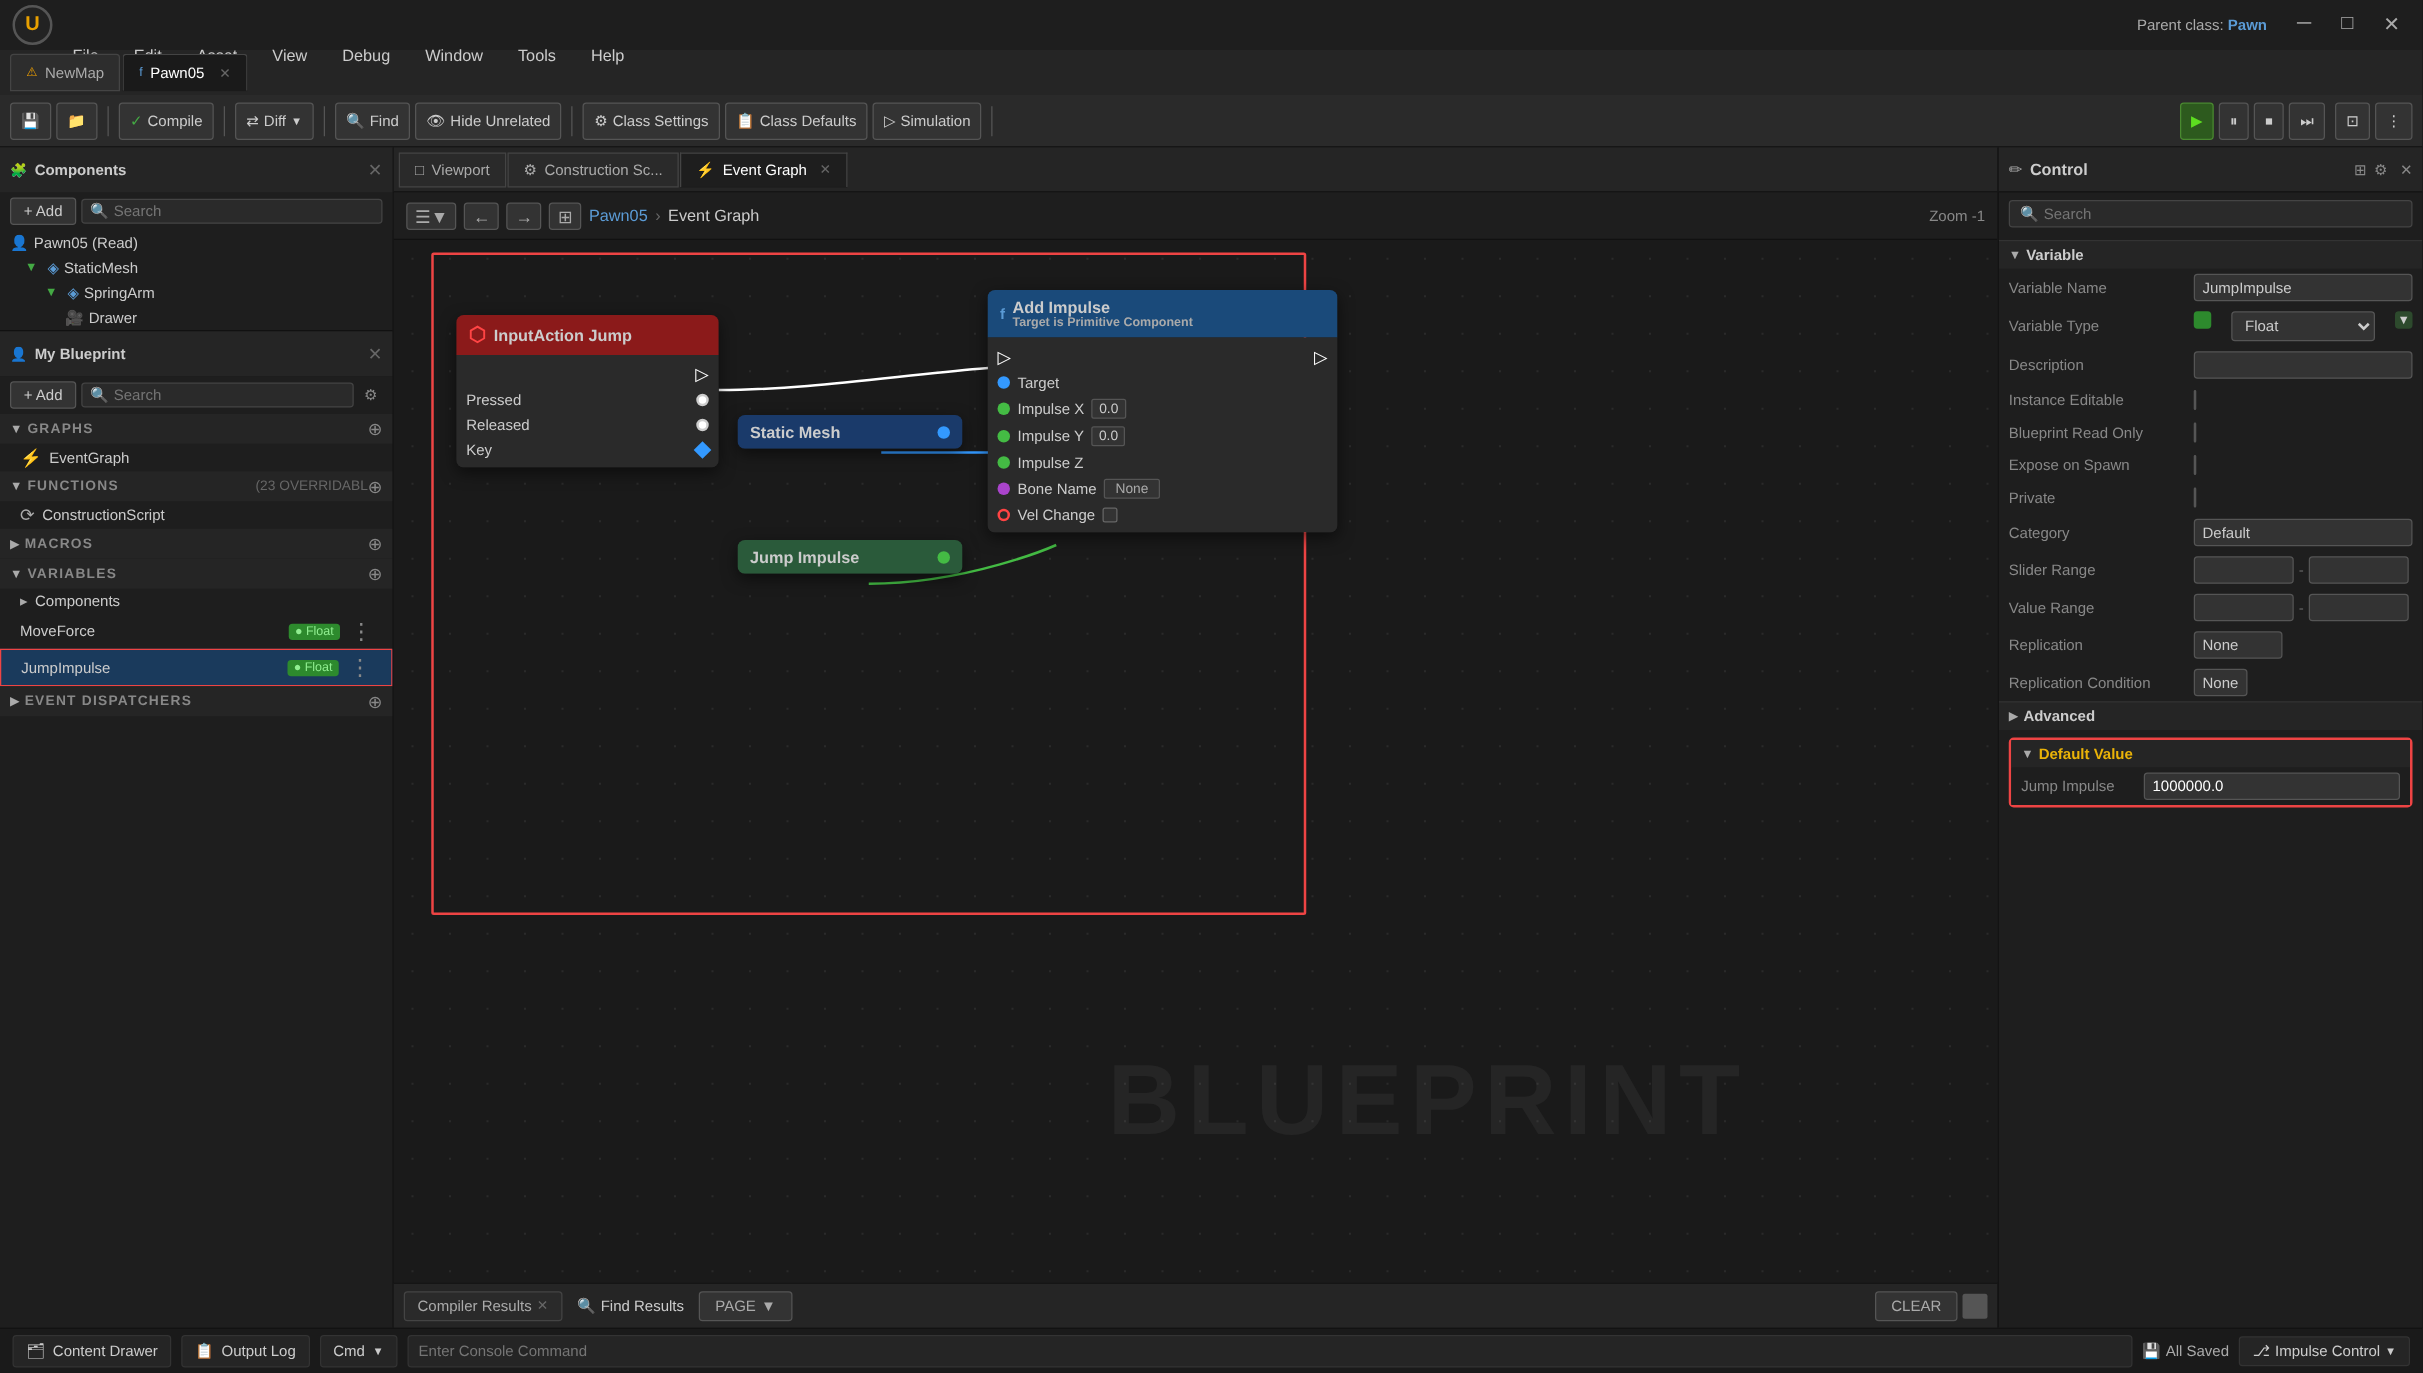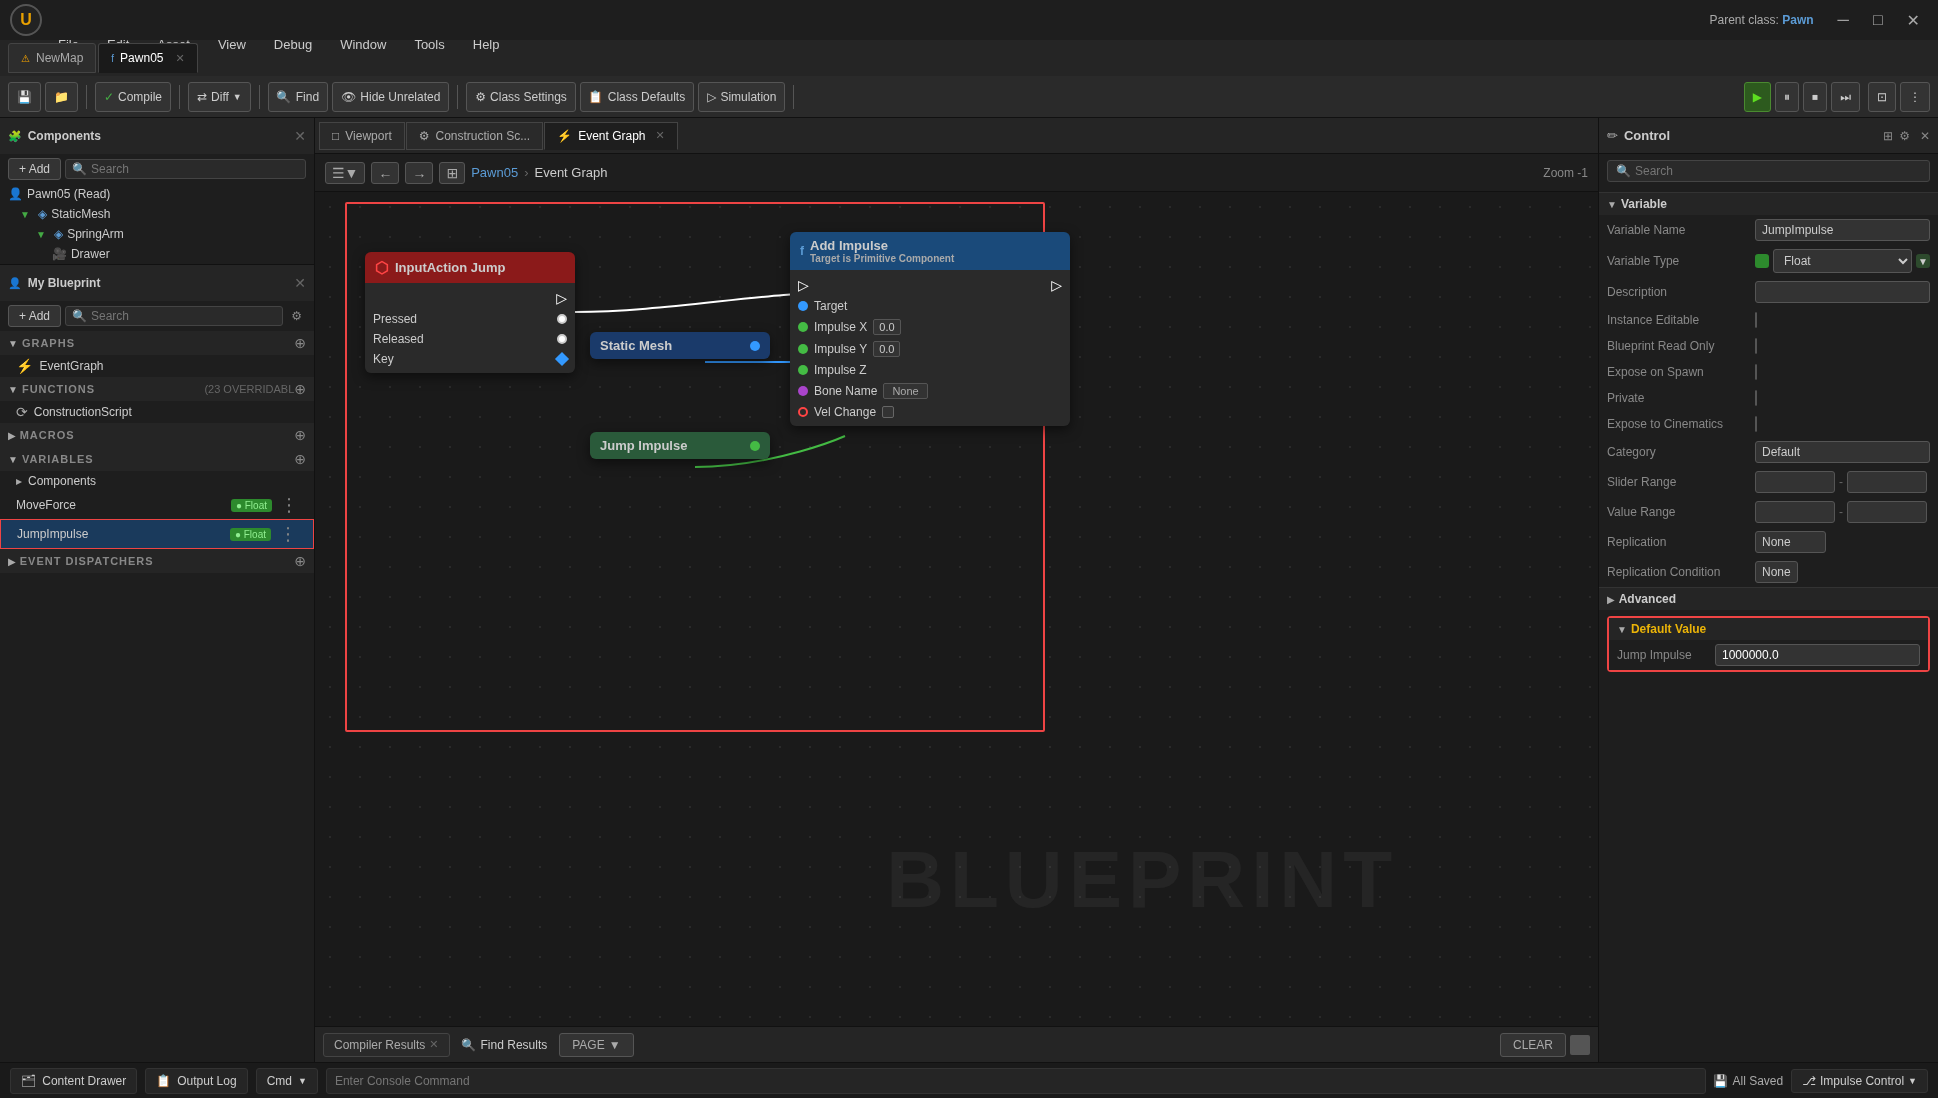--- a/index.html
+++ b/index.html
@@ -121,21 +121,21 @@
     .details-content { flex: 1; overflow-y: auto; padding: 4px 0; }
     .details-section { margin-bottom: 2px; }
     .details-section-header { display: flex; align-items: center; padding: 4px 8px; background: #252525; cursor: pointer; gap: 4px; border-top: 1px solid #333; }
     .details-section-header .arrow { color: #aaa; font-size: 10px; }
     .details-section-header .title { font-size: 12px; color: #ccc; font-weight: 600; }
     .details-row { display: flex; align-items: center; padding: 4px 8px; gap: 8px; min-height: 26px; }
     .details-row .label { color: #888; font-size: 12px; width: 140px; flex-shrink: 0; }
     .details-row .value { flex: 1; }
     .details-input { background: #333; border: 1px solid #555; border-radius: 3px; padding: 3px 6px; color: #ccc; font-size: 12px; width: 100%; outline: none; }
     .details-select { background: #333; border: 1px solid #555; border-radius: 3px; padding: 3px 6px; color: #ccc; font-size: 12px; flex: 1; outline: none; appearance: none; cursor: pointer; }
-    .type-badge { display: flex; align-items: center; gap: 4px; }
+    .type-badge { display: flex; align-items: flex-start; gap: 16px; }
     .type-select { background: #333; border: 1px solid #555; border-radius: 3px; padding: 3px 6px; color: #ccc; font-size: 12px; flex: 1; outline: none; }
     .type-dot { width: 14px; height: 14px; border-radius: 3px; background: #2d8a2d; flex-shrink: 0; }
     .type-dot-arr { width: 14px; height: 14px; border-radius: 3px; background: #2d4a2d; flex-shrink: 0; cursor: pointer; display: flex; align-items: center; justify-content: center; font-size: 10px; }
     .checkbox-field { width: 14px; height: 14px; background: #2a2a2a; border: 1px solid #555; border-radius: 2px; cursor: pointer; }
     .default-value-section { border: 2px solid #e44; border-radius: 4px; margin: 6px 8px; }
     .default-value-header { display: flex; align-items: center; padding: 4px 8px; background: #252525; gap: 4px; }
     .default-value-header .arrow { color: #aaa; font-size: 10px; }
     .default-value-header .title { font-size: 12px; color: #eab308; font-weight: 600; }
     .default-value-row { display: flex; align-items: center; padding: 4px 8px; gap: 8px; background: #1e1e1e; }
     .default-value-row .label { color: #888; font-size: 12px; width: 90px; flex-shrink: 0; }
@@ -578,26 +578,20 @@
           </div>
         </div>
 
         <div class="details-row">
           <span class="label">Private</span>
           <div class="value">
             <span class="checkbox-field"></span>
           </div>
         </div>
 
-        <div class="details-row">
-          <span class="label">Expose to Cinematics</span>
-          <div class="value">
-            <span class="checkbox-field"></span>
-          </div>
-        </div>
 
         <div class="details-row">
           <span class="label">Category</span>
           <div class="value" style="display:flex; gap:4px;">
             <select class="details-select">
               <option>Default</option>
             </select>
           </div>
         </div>
 

